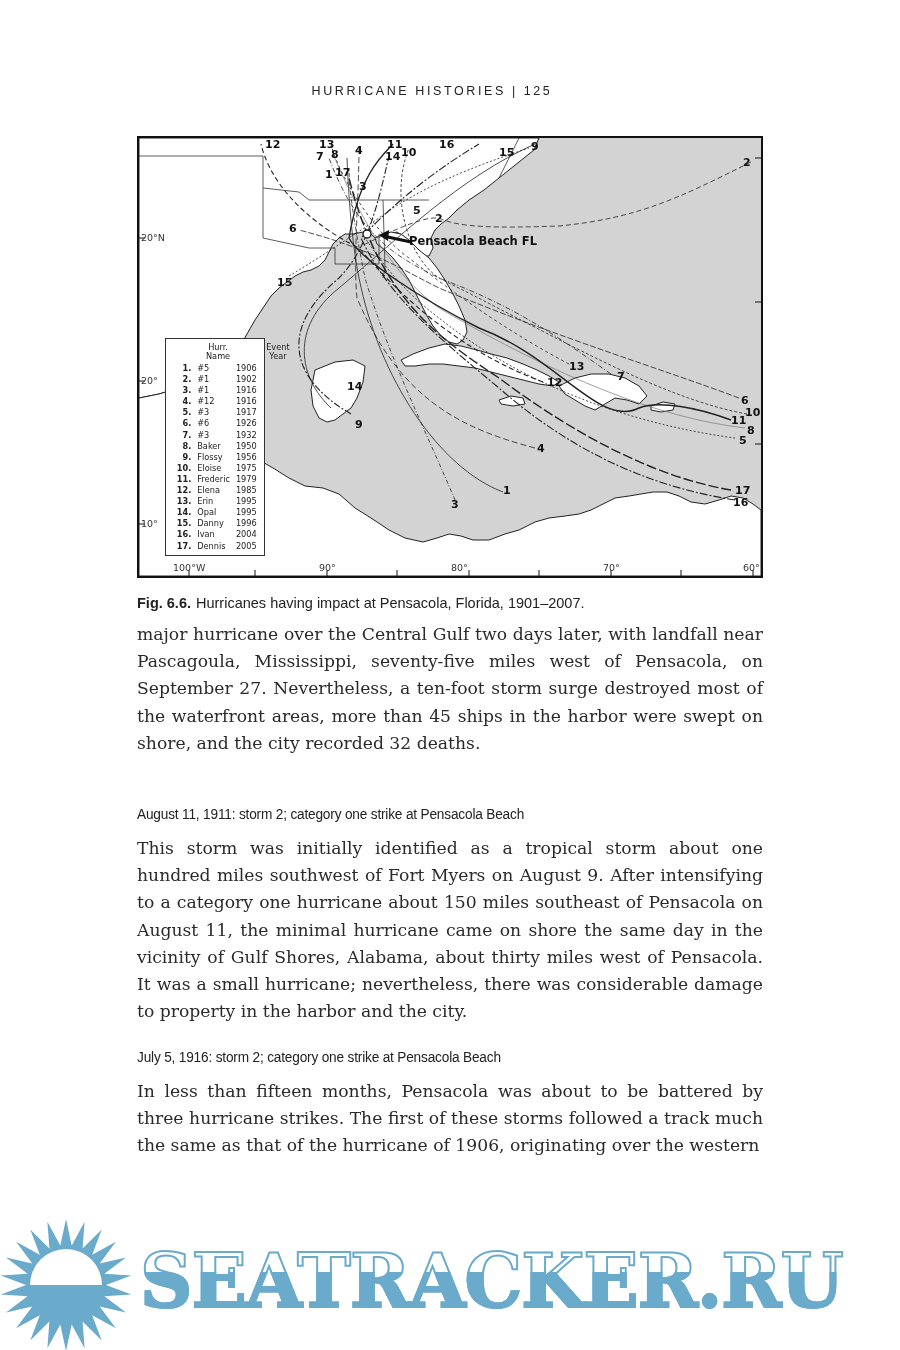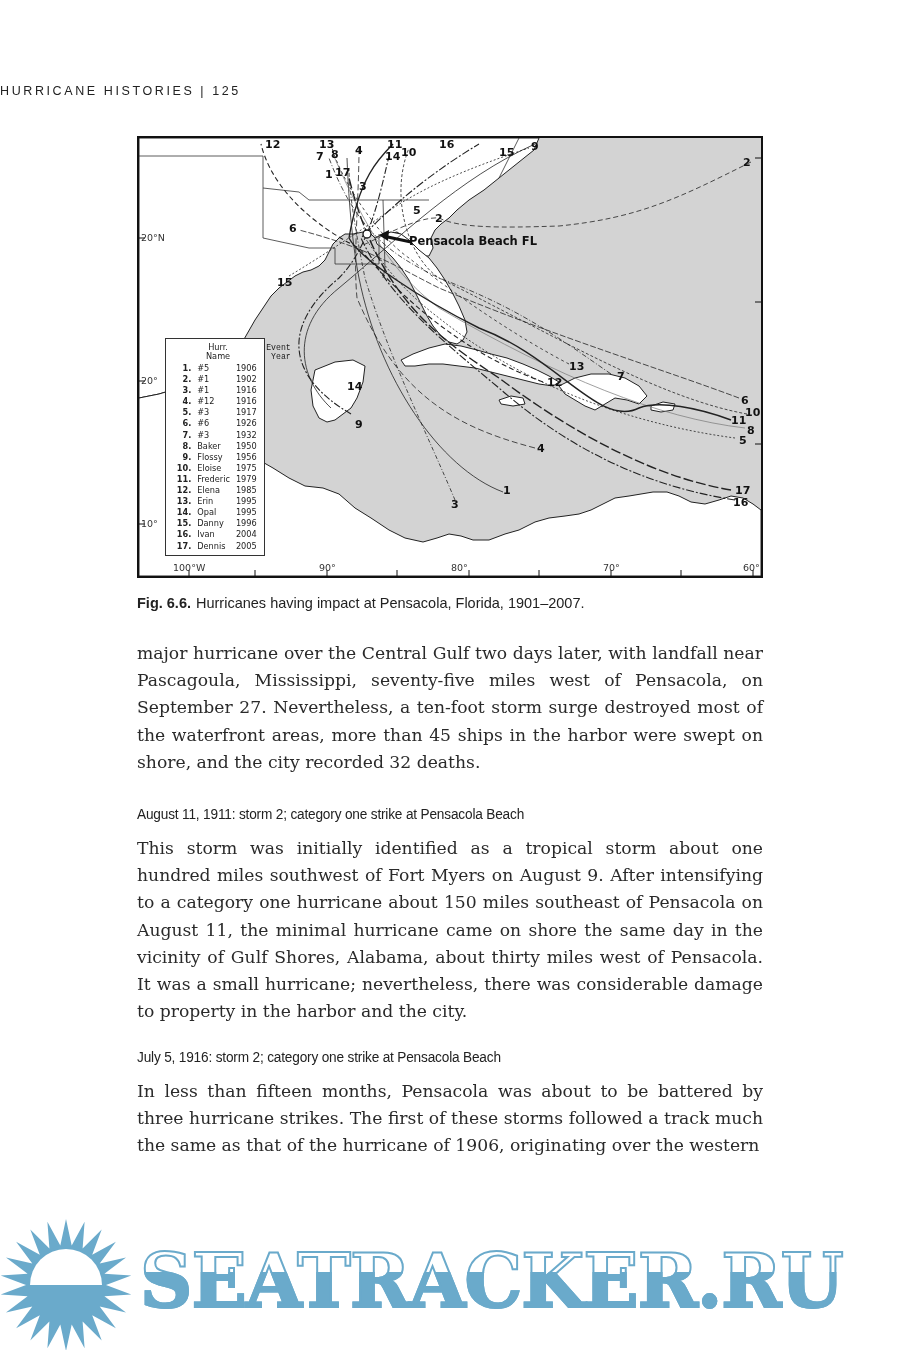--- a/index.html
+++ b/index.html
@@ -1,37 +1,37 @@
 <!DOCTYPE html>
 <html><head>
   <meta charset="utf-8">
   <style>
     html, body { margin: 0; padding: 0; background: #ffffff; }
     body { width: 900px; height: 1350px; position: relative; overflow: hidden; }
     .running-head {
-      position: absolute; top: 84px; left: 0; width: 864px; text-align: left;
+      position: absolute; top: 84px; left: 0; width: 864px; text-align: center;
       font-family: "Liberation Sans", sans-serif; font-size: 12.5px; letter-spacing: 2.6px;
       color: #222;
     }
     .running-head .sep { margin: 0 6px; }
     .map-frame {
       position: absolute; left: 137px; top: 136px; width: 626px; height: 442px;
       border: 2px solid #111; box-sizing: border-box; overflow: hidden; background: #ffffff;
     }
     .map-frame svg { position: absolute; left: 0; top: 0; }
     .legend {
       position: absolute; left: 26px; top: 200px; width: 100px; height: 218px;
       background: #fff; border: 1px solid #333; box-sizing: border-box;
       font-family: "DejaVu Sans", sans-serif; font-size: 8.2px; color: #222;
       padding: 4px 3px 0 4px;
     }
     .legend .lh { display: flex; line-height: 9px; margin-bottom: 2px; gap: 36px; }
     .legend .lh .c0 { width: 24px; }
     .legend .lh .c1 { width: 42px; text-align: center; }
-    .legend .lh .c2 { width: 28px; text-align: right; font-family: Liberation Mono, monospace; }
+    .legend .lh .c2 { width: 28px; text-align: center; }
     .legend .row { display: flex; line-height: 11.1px; }
     .legend .row .num { width: 22px; text-align: right; font-weight: bold; padding-right: 6px; box-sizing: border-box; width: 28px; }
     .legend .row .nm { width: 40px; }
     .legend .row .yr { width: 26px; text-align: left; }
     .lbl { position: absolute; font-family: "DejaVu Sans", sans-serif; font-weight: bold; font-size: 11px; color: #111; }
     .axis { position: absolute; font-family: "DejaVu Sans", sans-serif; font-size: 9.5px; color: #333; }
     .caption {
       position: absolute; left: 137px; top: 595px; font-family: "Liberation Sans", sans-serif;
       font-size: 14.5px; color: #222;
     }
@@ -274,21 +274,21 @@
           <span class="yr">2005</span>
         </div>
       </div>
   </div>
 </div>
 
 <div class="caption">
   <b>Fig. 6.6.</b><span>Hurricanes having impact at Pensacola, Florida, 1901–2007.</span>
 </div>
 
-<p class="body-text" style="top:640px">major hurricane over the Central Gulf two days later, with landfall near Pascagoula, Mississippi, seventy-five miles west of Pensacola, on September 27. Nevertheless, a ten-foot storm surge destroyed most of the waterfront areas, more than 45 ships in the harbor were swept on shore, and the city recorded 32 deaths.</p>
+<p class="body-text" style="top:621px">major hurricane over the Central Gulf two days later, with landfall near Pascagoula, Mississippi, seventy-five miles west of Pensacola, on September 27. Nevertheless, a ten-foot storm surge destroyed most of the waterfront areas, more than 45 ships in the harbor were swept on shore, and the city recorded 32 deaths.</p>
 <div class="heading" style="top:805px">August 11, 1911: storm 2; category one strike at Pensacola Beach</div>
 <p class="body-text" style="top:835px">This storm was initially identified as a tropical storm about one hundred miles southwest of Fort Myers on August 9. After intensifying to a category one hurricane about 150 miles southeast of Pensacola on August 11, the minimal hurricane came on shore the same day in the vicinity of Gulf Shores, Alabama, about thirty miles west of Pensacola. It was a small hurricane; nevertheless, there was considerable damage to property in the harbor and the city.</p>
 <div class="heading" style="top:1048px">July 5, 1916: storm 2; category one strike at Pensacola Beach</div>
 <p class="body-text" style="top:1078px">In less than fifteen months, Pensacola was about to be battered by three hurricane strikes. The first of these storms followed a track much the same as that of the hurricane of 1906, originating over the western</p>
 
 <svg class="watermark" width="900" height="135" viewBox="0 0 900 135">
   <g id="sun-rays">
       <polygon points="66.0,4.0 71.7,30.4 84.6,6.7 82.6,33.6 101.7,14.5 92.2,39.8 115.9,26.8 99.7,48.4 126.0,42.6 104.4,58.7 131.3,60.6 106.0,70.0 131.3,79.4 104.4,81.3 126.0,97.4 99.7,91.6 115.9,113.2 92.2,100.2 101.7,125.5 82.6,106.4 84.6,133.3 71.7,109.6 66.0,136.0 60.3,109.6 47.4,133.3 49.4,106.4 30.3,125.5 39.8,100.2 16.1,113.2 32.3,91.6 6.0,97.4 27.6,81.3 0.7,79.4 26.0,70.0 0.7,60.6 27.6,58.7 6.0,42.6 32.3,48.4 16.1,26.8 39.8,39.8 30.3,14.5 49.4,33.6 47.4,6.7 60.3,30.4" fill="#6aaacb"></polygon>
     </g>
   <path d="M30,70 A36,36 0 0 1 102,70 Z" fill="#ffffff"></path>

